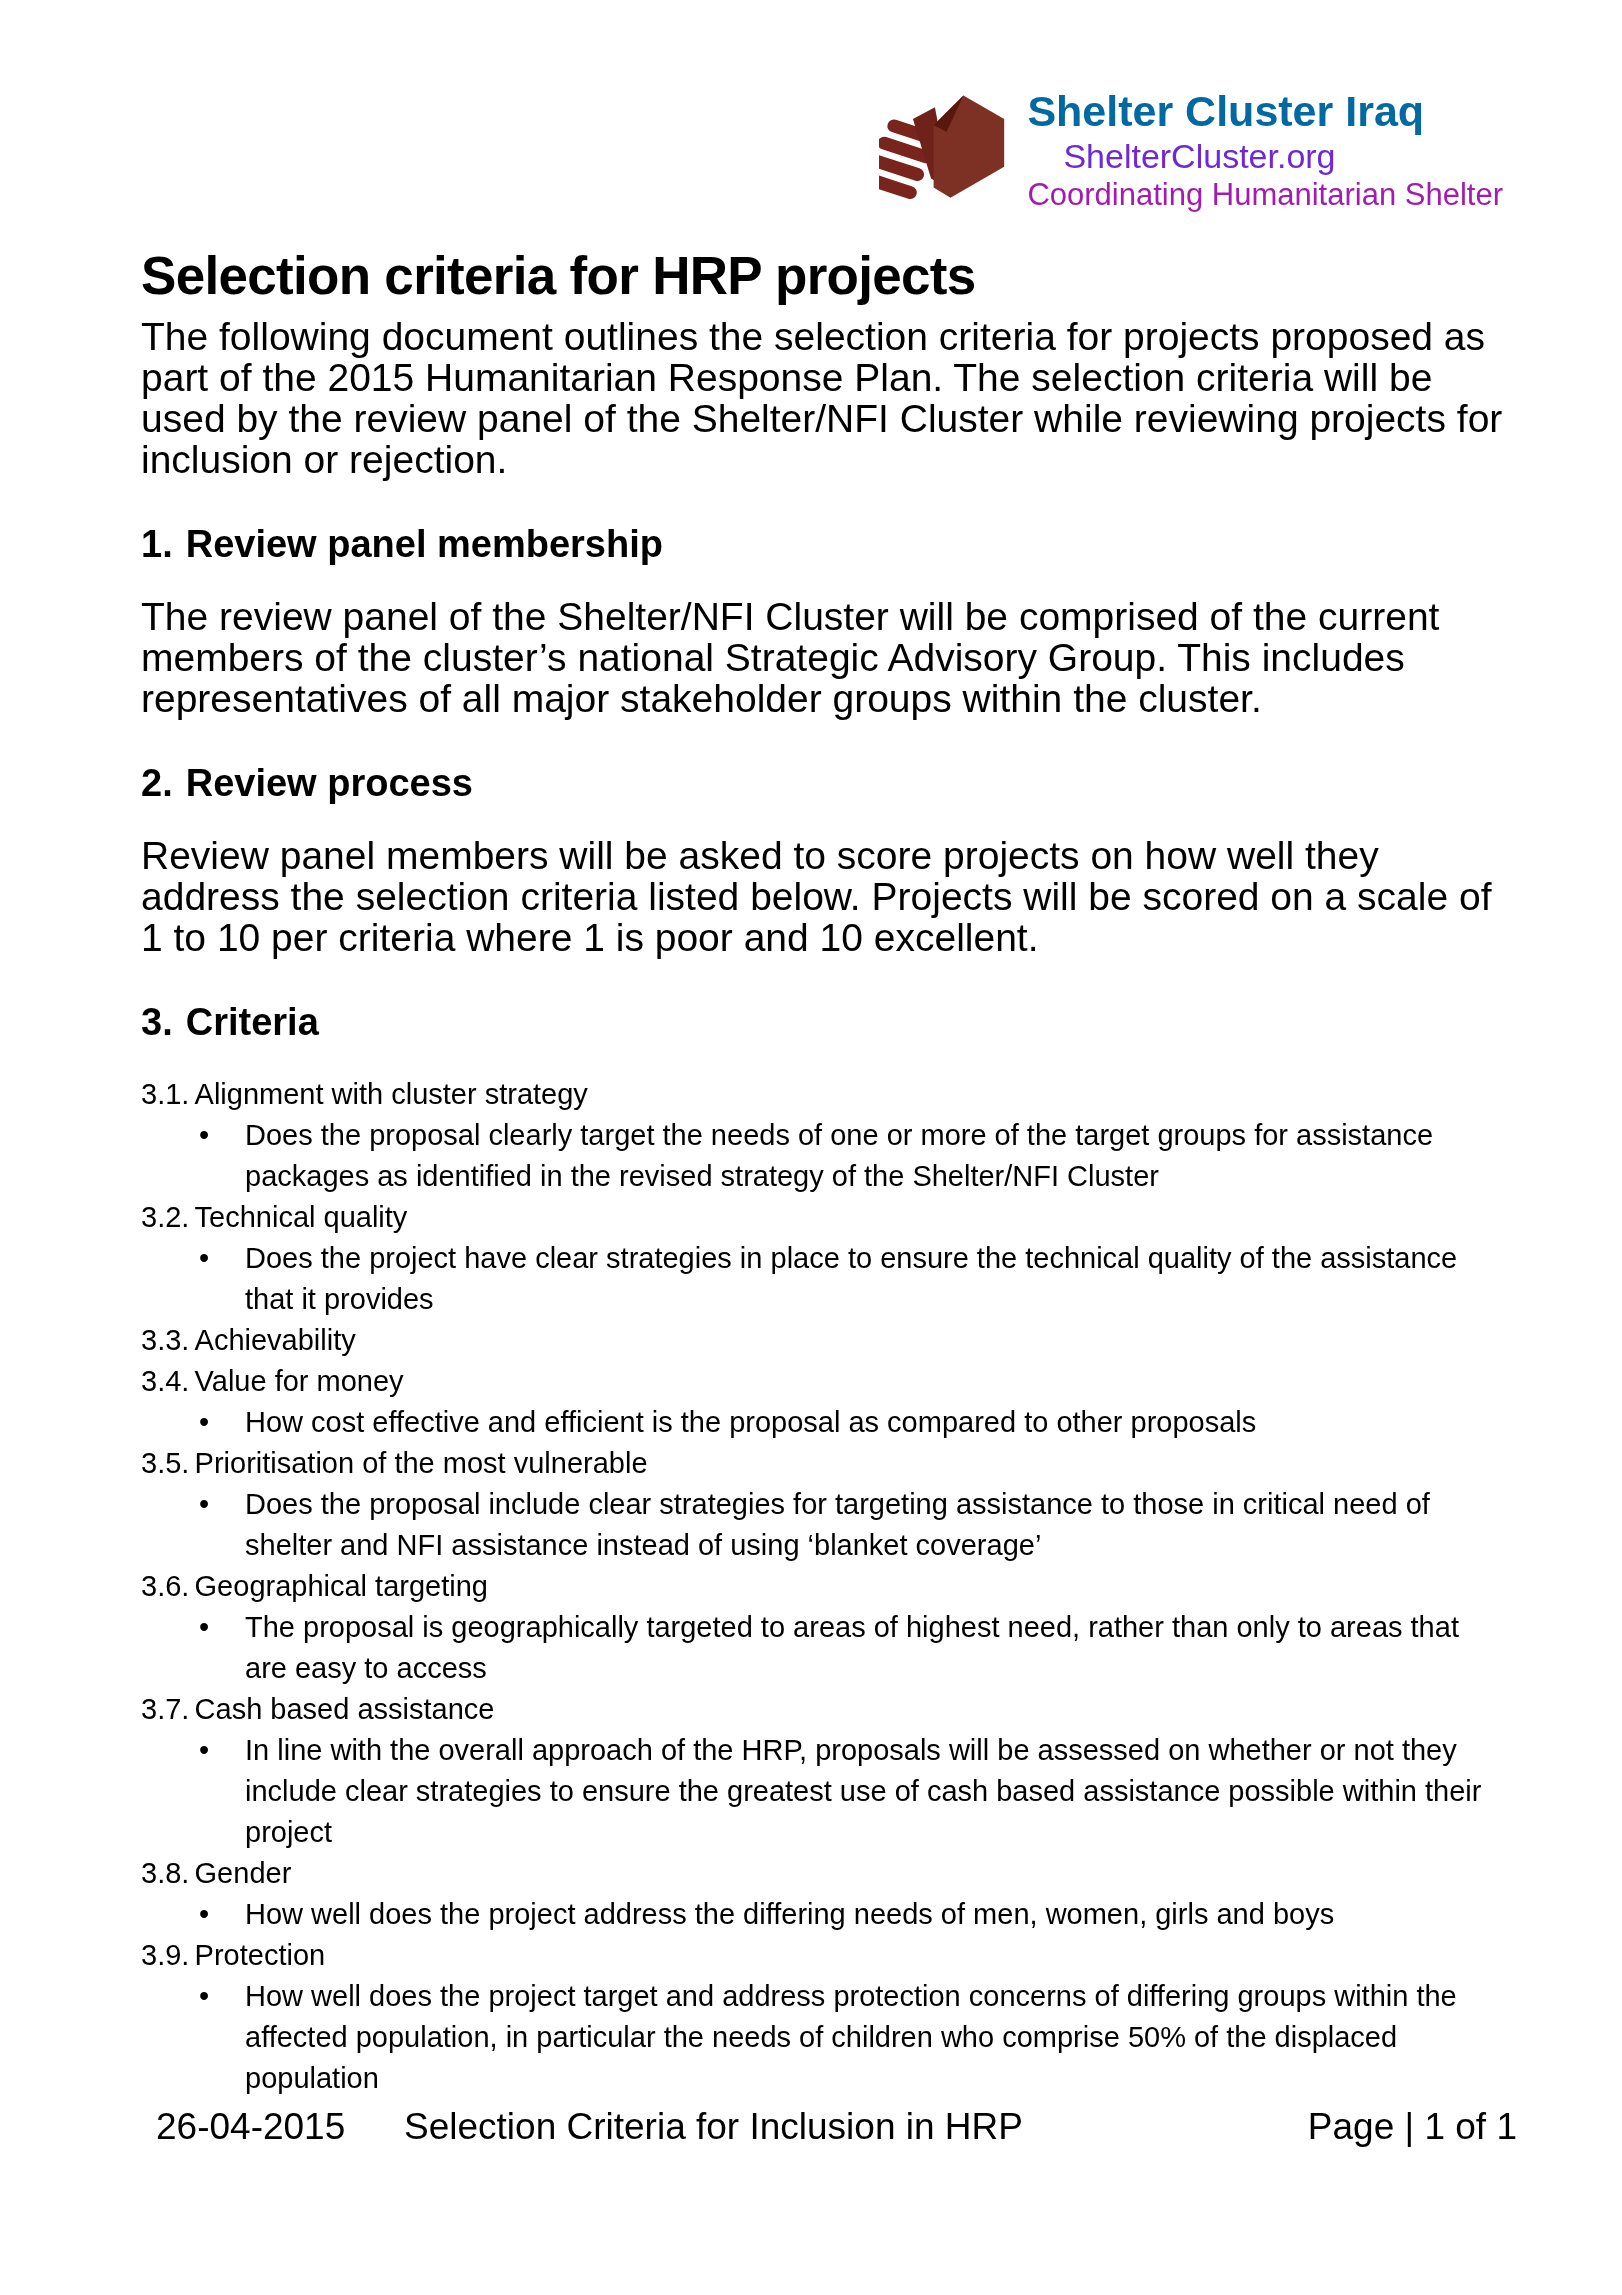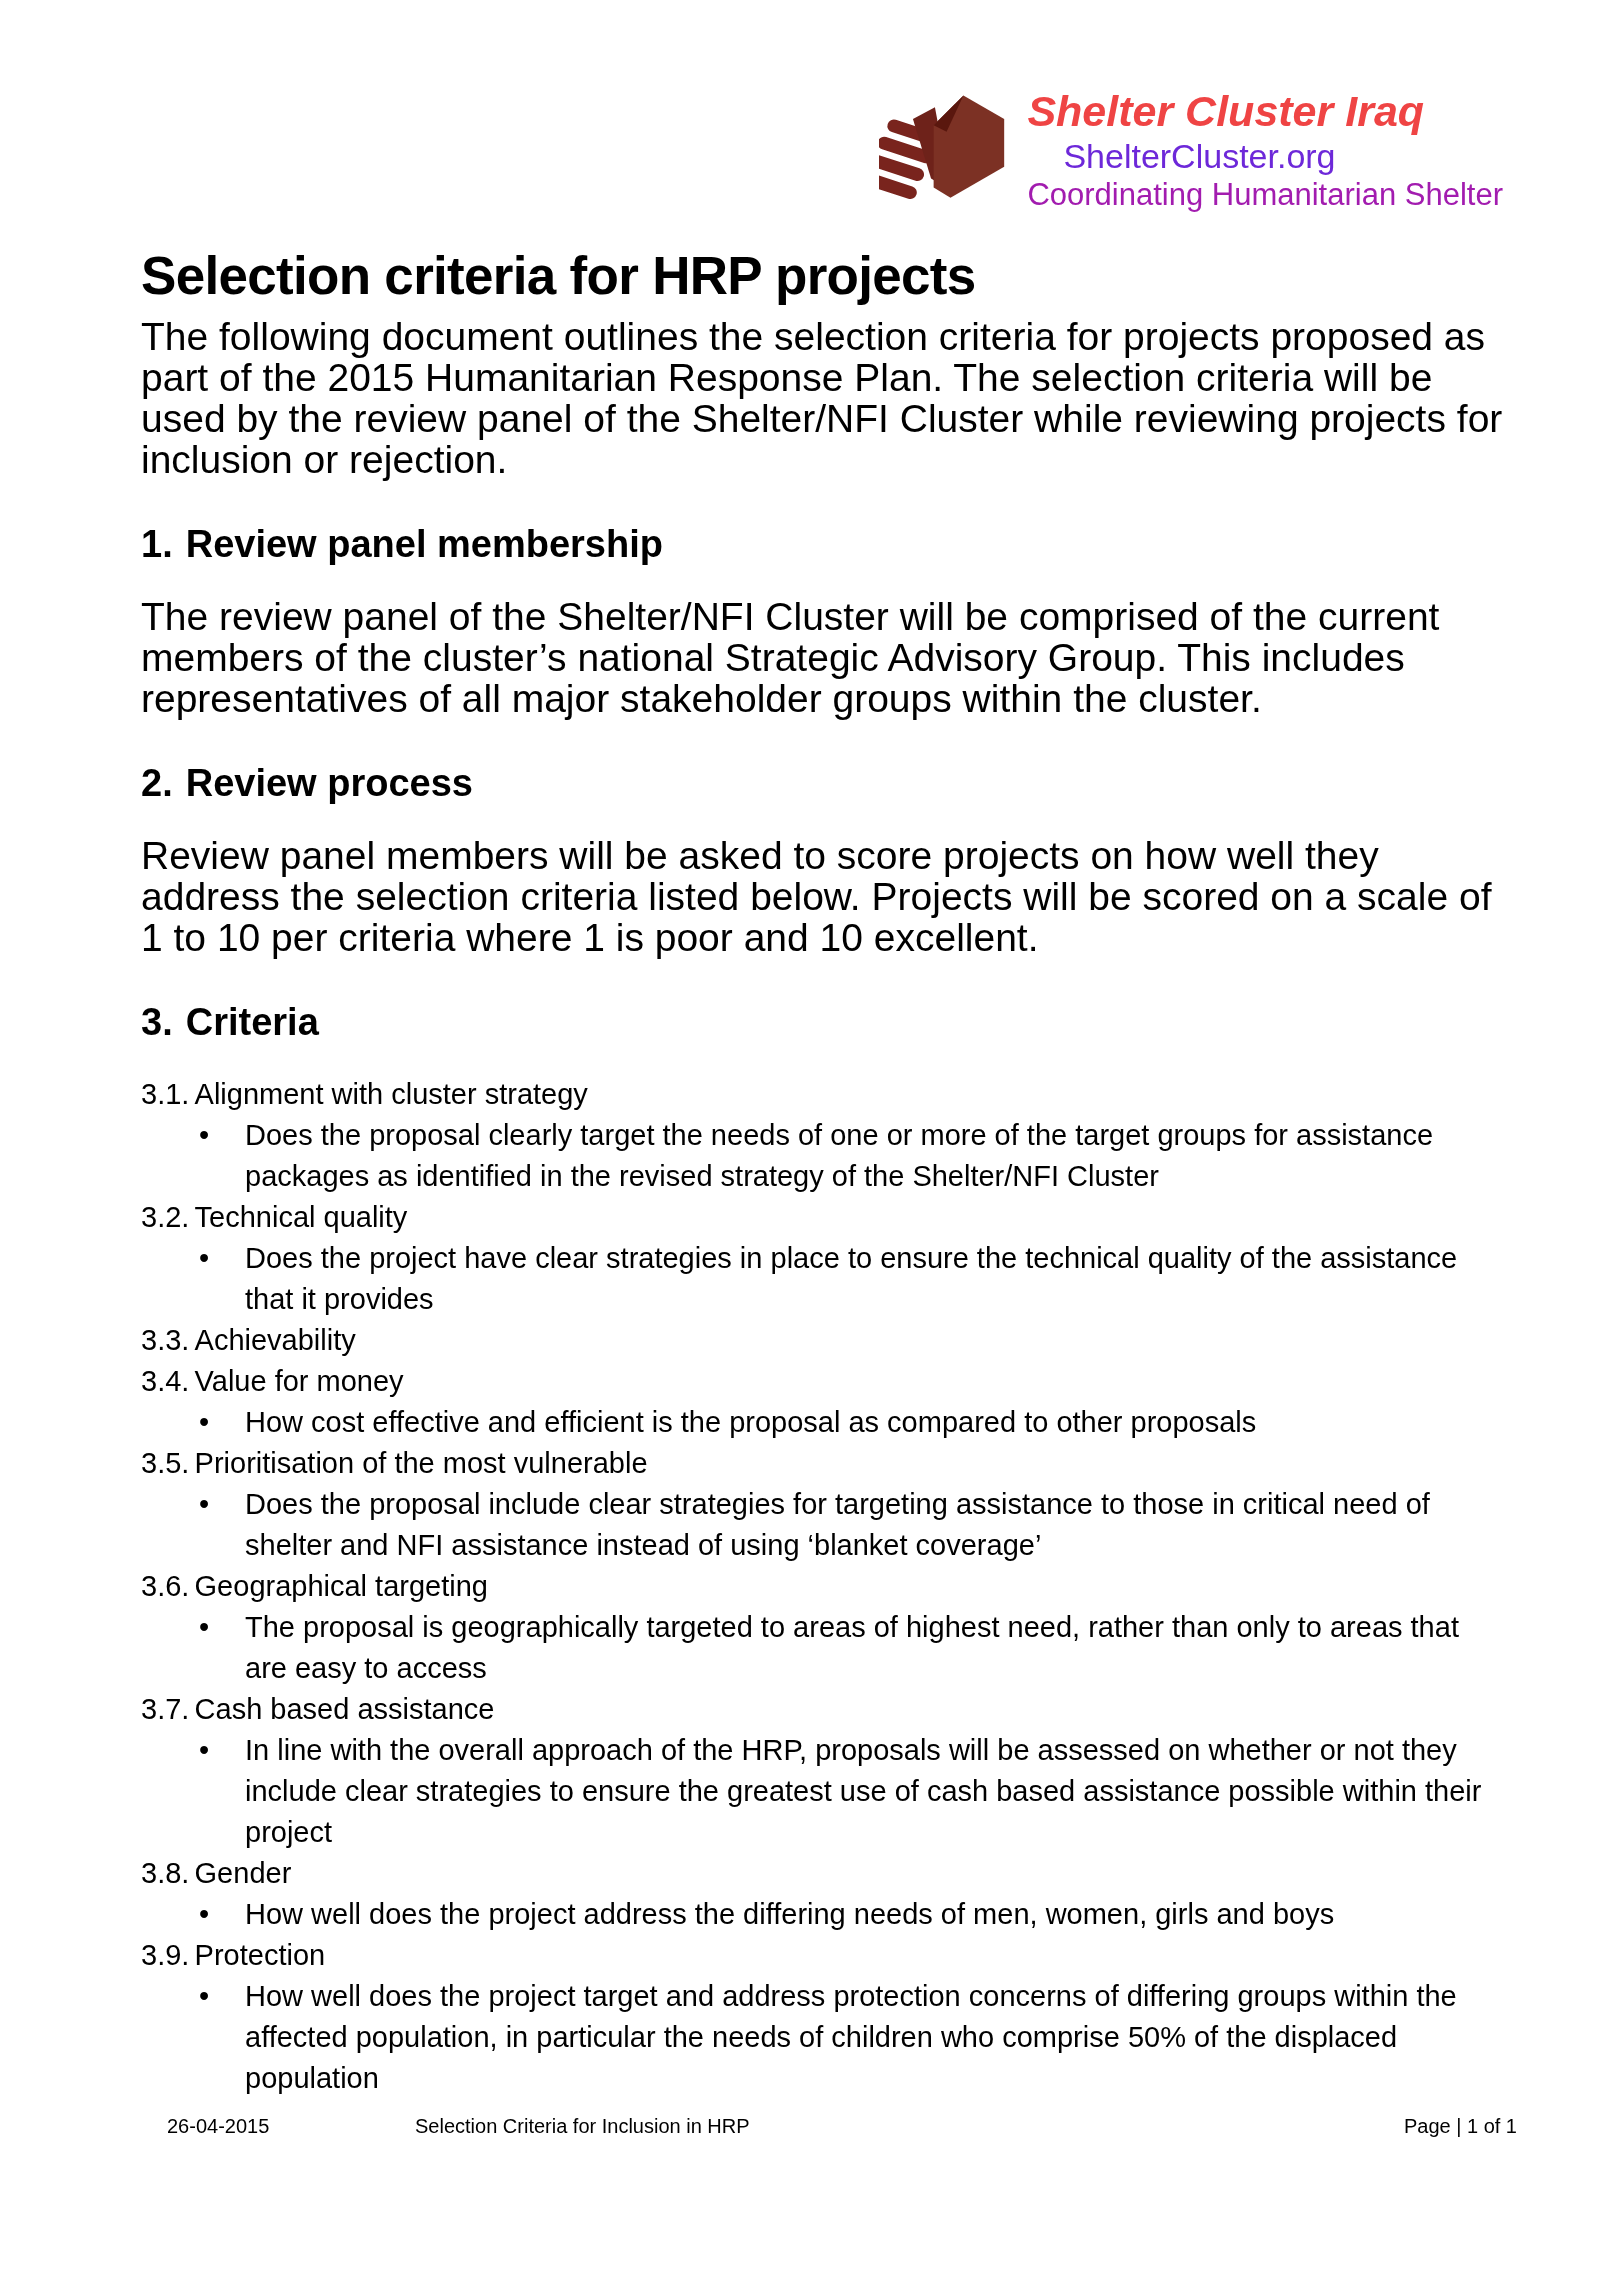--- a/index.html
+++ b/index.html
@@ -64,25 +64,25 @@
   ul.crit-list > li::before {
     content: "\2022";
     position: absolute;
     left: 58px;
     top: 0;
   }
 
   
   .footer {
     position: absolute;
-    left: 141px;
+    left: 130px;
     right: 105px;
     top: 2106px;
     height: 41px;
-    font-size: 20px;
+    font-size: 37px;
     line-height: 41px;
   }
   .footer .f-date  { position: absolute; left: 26px; }
   .footer .f-title { position: absolute; left: 274px; }
   .footer .f-page  { position: absolute; right: 0; }
 </style>
 </head>
 <body>
 
 <div class="page">
@@ -94,21 +94,21 @@
           <rect x="6" y="38" width="88" height="20" rx="10"></rect>
           <rect x="0" y="68" width="88" height="20" rx="10"></rect>
           <rect x="-4" y="98" width="88" height="20" rx="10"></rect>
           <rect x="2" y="128" width="80" height="20" rx="10"></rect>
         </g>
         <polygon points="52,40 86,22 110,150 80,132" fill="#6e221a"></polygon>
         <polygon points="130,4 193,40 193,114 110,162 84,146 84,50" fill="#7c3124"></polygon>
         <polygon points="130,4 84,50 104,60" fill="#5a170e"></polygon>
       </svg>
       <div class="logo-text">
-        <span class="logo-name" style="color:#ef4444;font-style:italic;">Shelter Cluster Iraq</span>
+        <span class="logo-name" style="color:#0369a1;">Shelter Cluster Iraq</span>
         <span class="logo-site" style="color:#6d28d9;margin-left:36px;">ShelterCluster.org</span>
         <span class="logo-tagline" style="color:#a21caf;">Coordinating Humanitarian Shelter</span>
       </div>
     </div>
 
     <h1 class="doc-title">Selection criteria for HRP projects</h1>
     <p class="body-text">The following document outlines the selection criteria for projects proposed as part of the 2015 Humanitarian Response Plan. The selection criteria will be used by the review panel of the Shelter/NFI Cluster while reviewing projects for inclusion or rejection.</p>
 
     <h2 class="sec-head">
       <span class="sec-num">1.</span>

